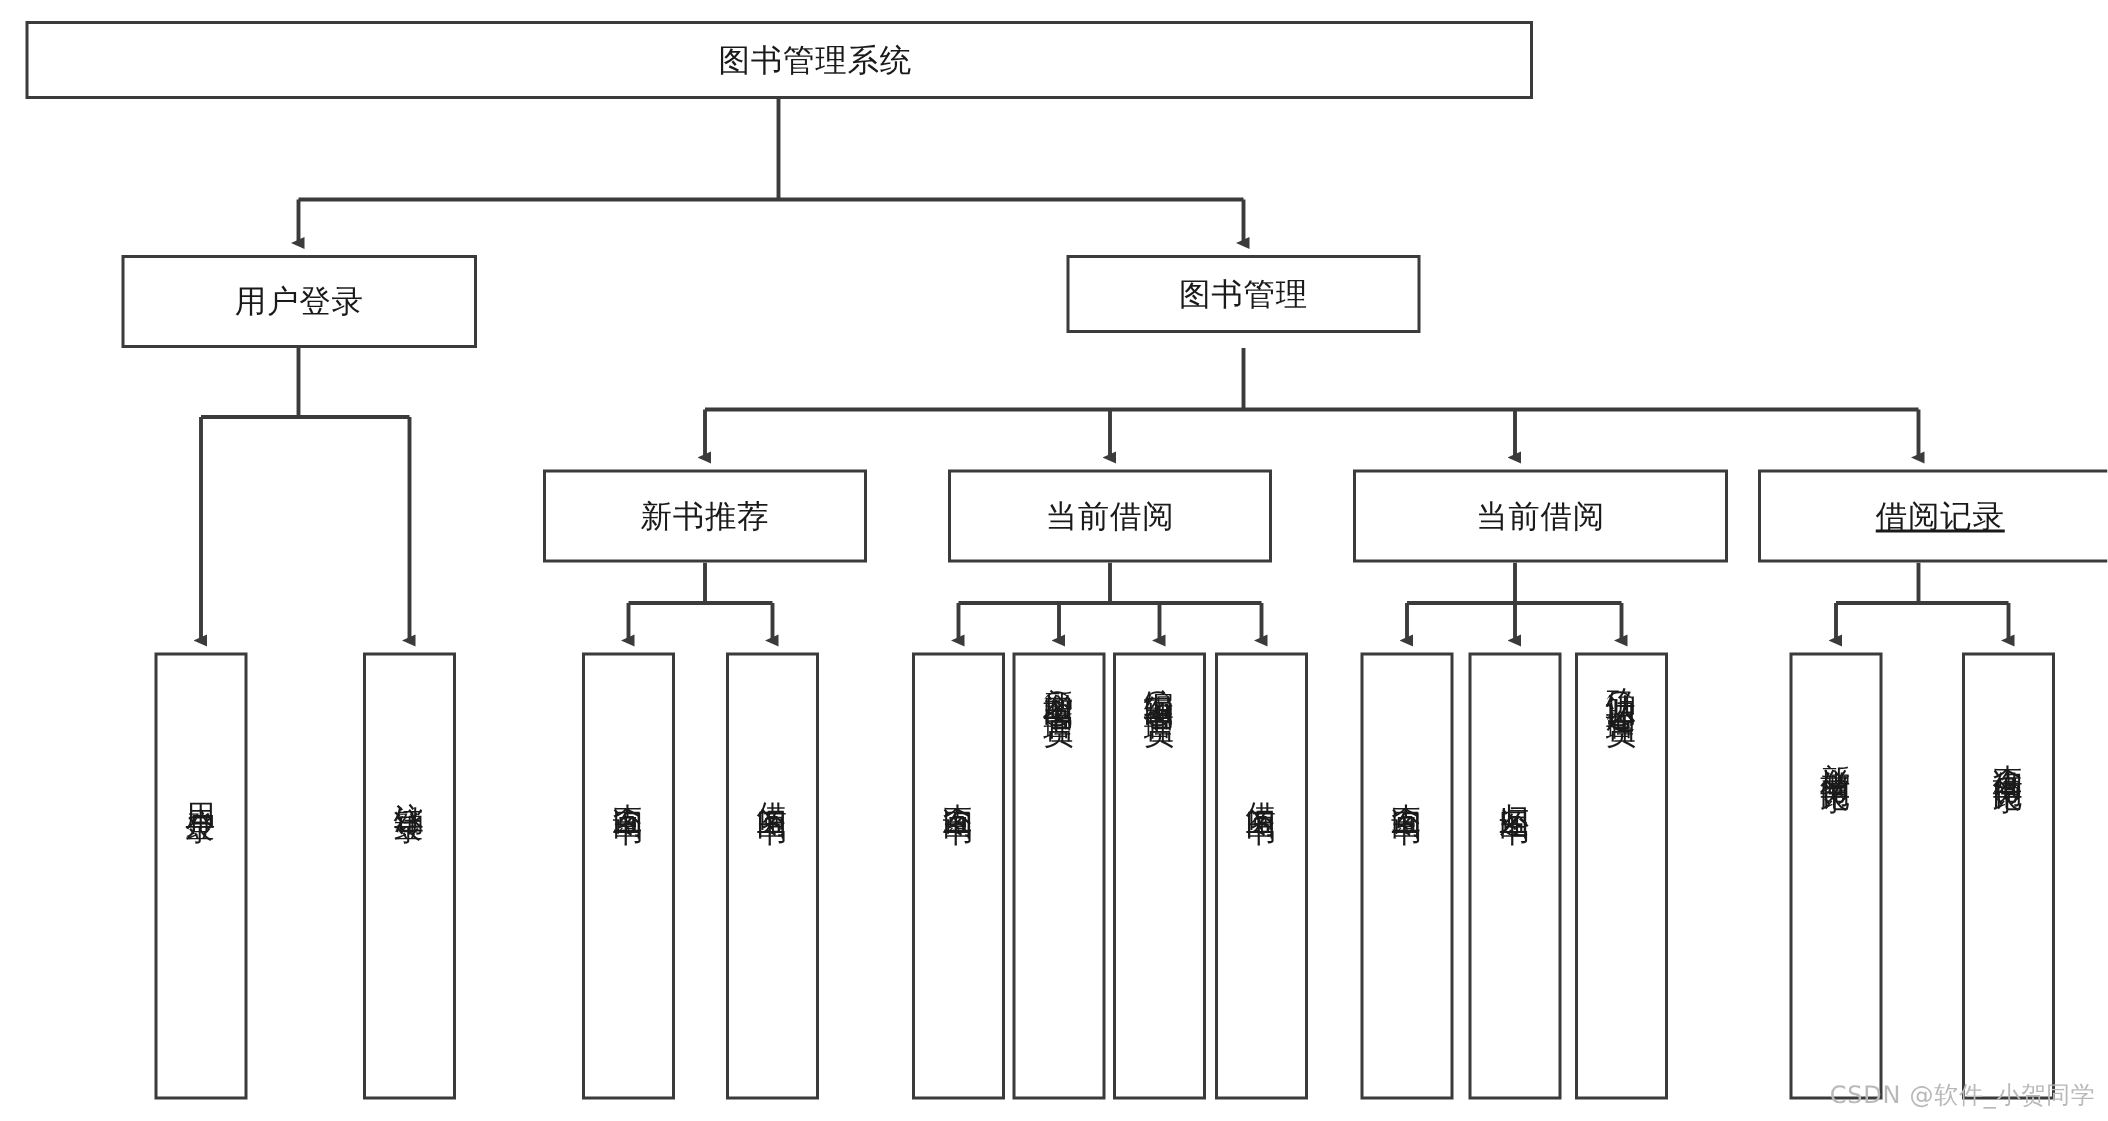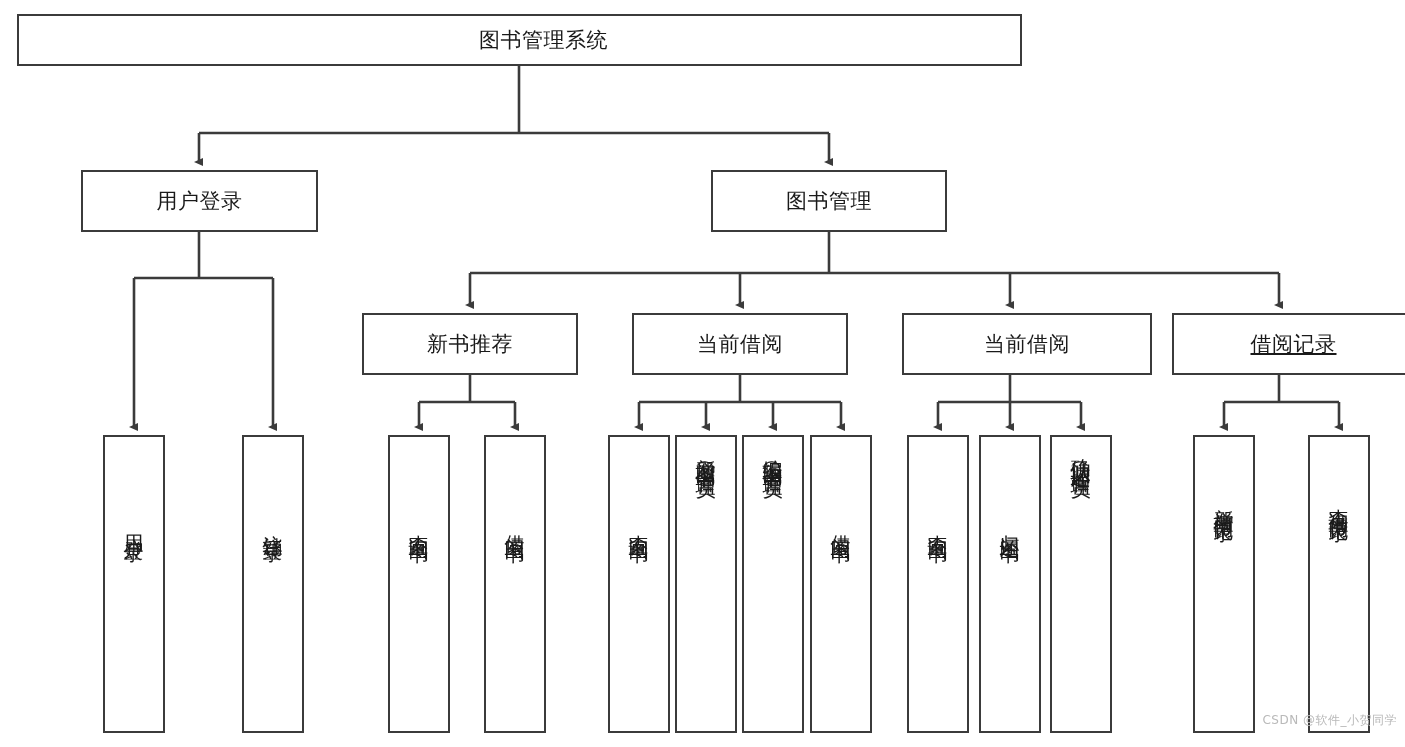--- a/index.html
+++ b/index.html
@@ -60,22 +60,22 @@
   }
   .node.vert.pad-mid {
     padding-top: 56px;
   }
   .node.vert.pad-big {
     padding-top: 82px;
   }
   .watermark {
     position: absolute;
     right: 8px;
-    bottom: 18px;
-    font-size: 12px;
+    bottom: 6px;
+    font-size: 16px;
     color: #b9b9b9;
     white-space: nowrap;
     letter-spacing: 0.5px;
   }
 </style>
 </head>
 <body>
 
 <div id="canvas">
 
@@ -131,21 +131,21 @@
     </g>
   </svg>
 
   <div class="node horiz" style="left:17px; top:14px; width:1005px; height:52px;padding-left:48px;">
     <span class="label">图书管理系统</span>
   </div>
 
   <div class="node horiz" style="left:81px; top:170px; width:237px; height:62px;">
     <span class="label">用户登录</span>
   </div>
-  <div class="node horiz" style="left:711px; top:170px; width:236px; height:62px;">
+  <div class="node horiz" style="left:711px; top:170px; width:236px; height:52px;">
     <span class="label">图书管理</span>
   </div>
 
   <div class="node horiz" style="left:362px; top:313px; width:216px; height:62px;">
     <span class="label">新书推荐</span>
   </div>
   <div class="node horiz" style="left:632px; top:313px; width:216px; height:62px;">
     <span class="label">当前借阅</span>
   </div>
   <div class="node horiz" style="left:902px; top:313px; width:250px; height:62px;">

